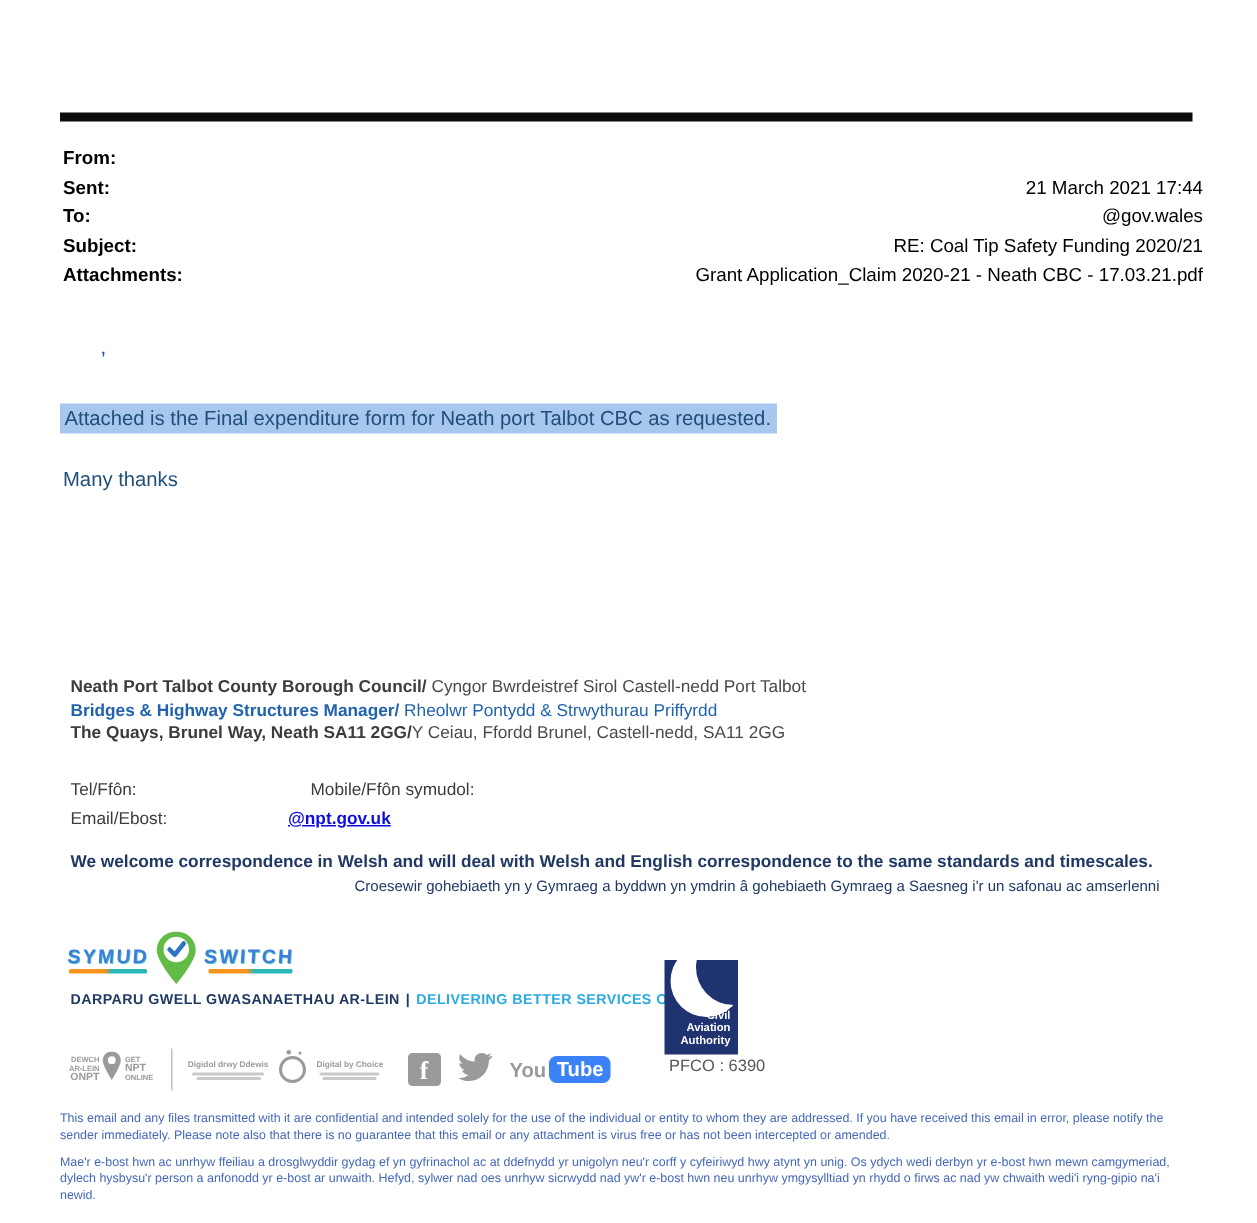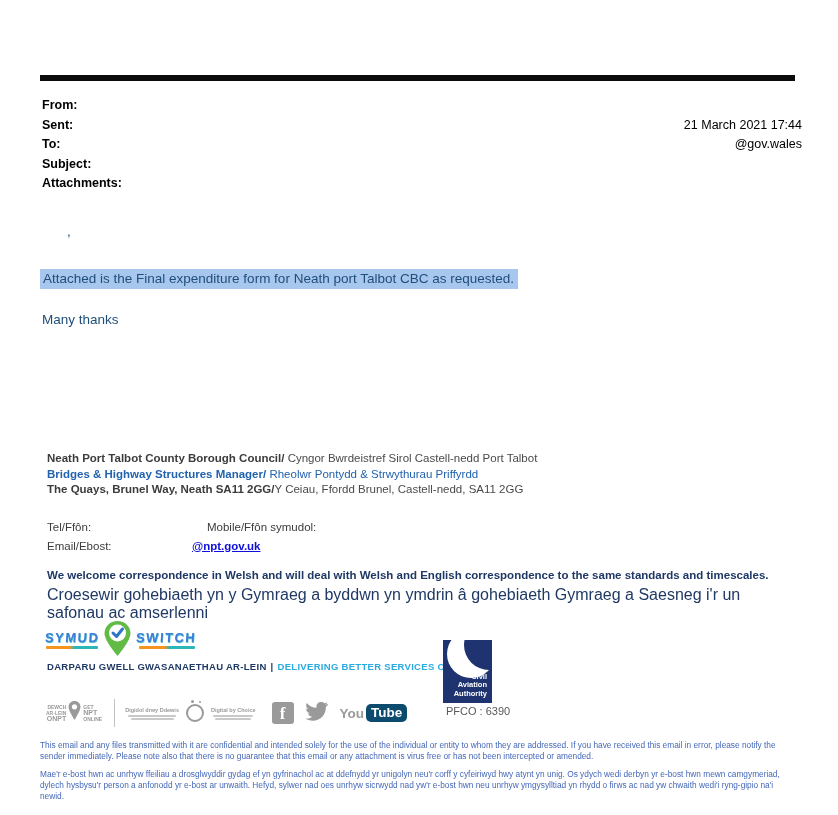--- a/index.html
+++ b/index.html
@@ -38,21 +38,21 @@
   
   .contact { left:47px; top:518px; font-size:11.5px; line-height:18.5px; color:#3c3c3c; }
   .crow { display:flex; }
   .crow .c1a { width:160px; }
   .crow .c1b { width:145px; }
   .email-link { color:#0E0EDD; font-weight:bold; text-decoration:underline; }
 
   
   .welsh { left:47px; top:567px; width:726px; }
   .welsh .en { font-weight:bold; color:#1F3864; font-size:11.5px; line-height:16px; }
-  .welsh .cy { color:#1F3864; font-size:16px; margin-top:3px; }
+  .welsh .cy { color:#1F3864; font-size:10px; margin-top:3px;text-align:right; }
 
   
   .switch-logo { left:45px; top:620px; display:flex; align-items:center; gap:5px; height:38px; }
   .graffiti { color:#3D7EDB; font-weight:bold; font-size:13px; letter-spacing:1.5px;
     transform:skewX(-4deg); text-shadow:0.5px 0.5px 0 #58c5c7; }
   .tagline-strip { height:3px; margin-top:1px; border-radius:1px;
     background:linear-gradient(90deg,#F7941D 0%,#F7941D 45%,#2bb6b8 55%,#2bb6b8 100%); }
   .logo-col { display:flex; flex-direction:column; align-items:center; }
   .pin-wrap { width:27px; height:36px; position:relative; }
 
@@ -90,21 +90,21 @@
   .clock-icon::before { content:""; position:absolute; width:3px; height:3px; background:#9a9a9a;
     border-radius:50%; top:-6px; left:3px; }
   .clock-icon::after { content:""; position:absolute; width:2px; height:2px; background:#9a9a9a;
     border-radius:50%; top:-5px; right:1px; }
   .social { display:flex; align-items:center; gap:9px; margin-left:16px; }
   .fb { width:22px; height:22px; background:#9a9a9a; border-radius:3px; color:#fff;
     font-weight:bold; font-size:17px; text-align:center; line-height:24px;
     font-family:"Liberation Serif", serif; }
   .yt { display:flex; align-items:center; gap:2px; }
   .yt .you { color:#9a9a9a; font-weight:bold; font-size:13.5px; }
-  .yt .tube { background:#0c4a6e; color:#fff; font-weight:bold; font-size:13.5px;
+  .yt .tube { background:#3b82f6; color:#fff; font-weight:bold; font-size:13.5px;
     padding:1px 5px 2px; border-radius:5px; }
 
   
   .disc { left:40px; width:758px; font-size:8.3px; line-height:11px; color:#4468B8; }
   .disc.p1 { top:740px; }
   .disc.p2 { top:769px; }
 </style>
 </head>
 <body>
 
@@ -118,23 +118,25 @@
   <div class="hrow">
     <span class="lbl">Sent:</span>
     <span class="val">21 March 2021 17:44</span>
   </div>
   <div class="hrow">
     <span class="lbl">To:</span>
     <span class="val indent">@gov.wales</span>
   </div>
   <div class="hrow">
     <span class="lbl">Subject:</span>
+    <span class="val">RE: Coal Tip Safety Funding 2020/21</span>
   </div>
   <div class="hrow">
     <span class="lbl">Attachments:</span>
+    <span class="val">Grant Application_Claim 2020-21 - Neath CBC - 17.03.21.pdf</span>
   </div>
 </div>
 
 <div class="abs greeting">,</div>
 
 <div class="abs" style="left:40px; top:269px;">
   <span class="highlight-line" style="position:static;">Attached is the Final expenditure form for Neath port Talbot CBC as requested.</span>
 </div>
 
 <div class="abs closing">Many thanks</div>

